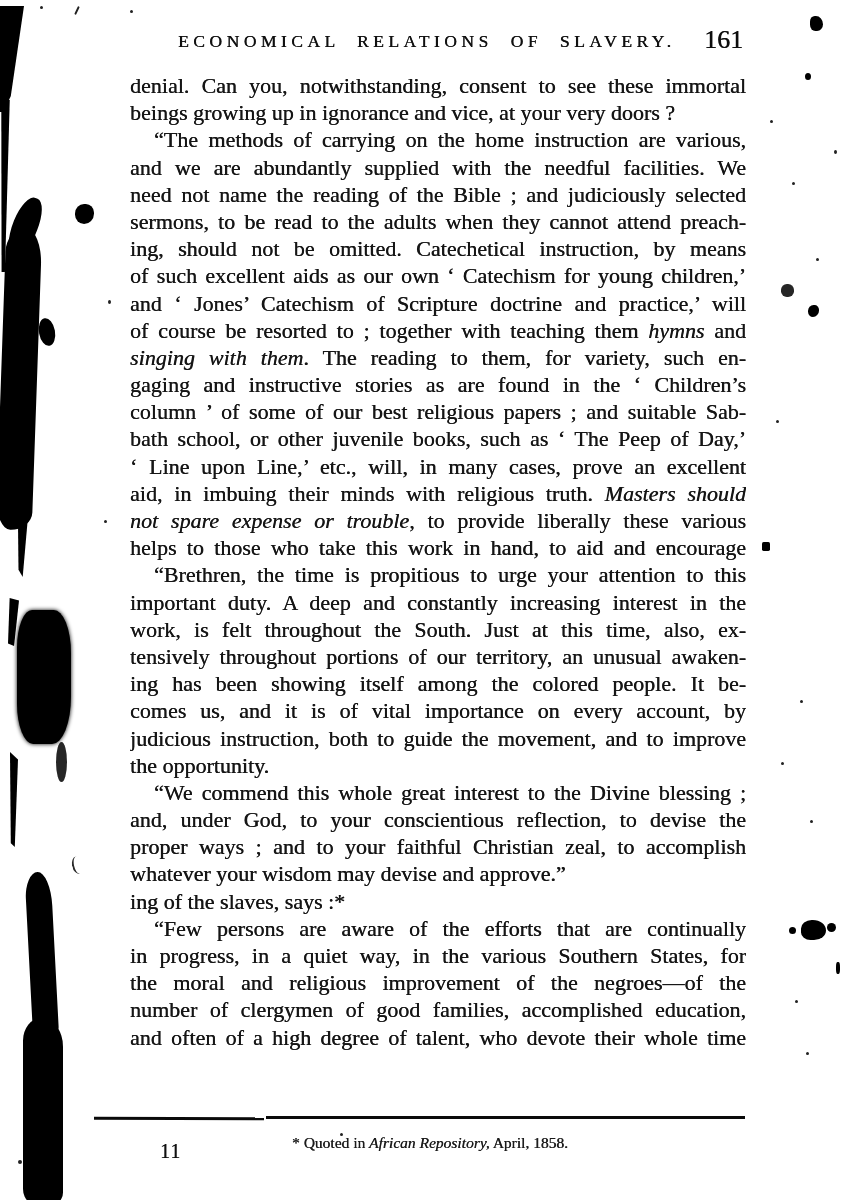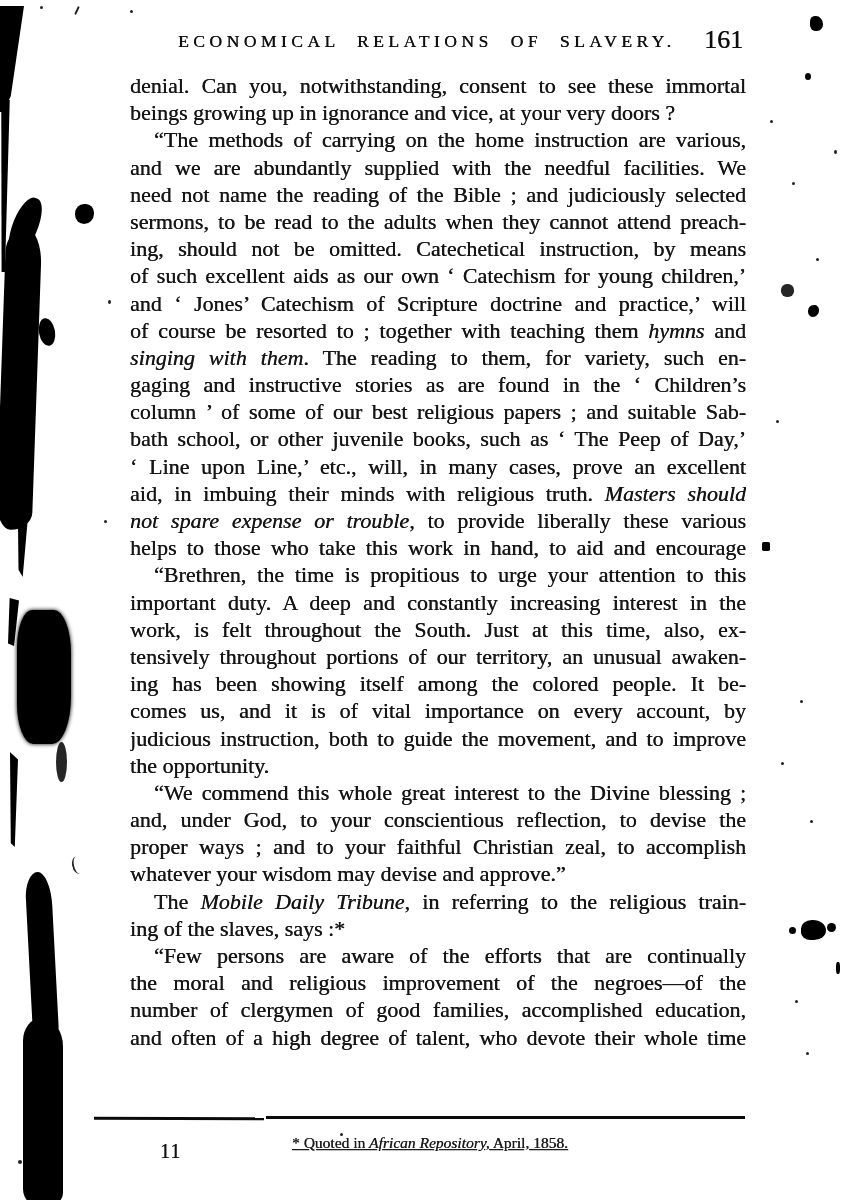--- a/index.html
+++ b/index.html
@@ -31,21 +31,20 @@
   .line{height:27.2px;overflow:hidden;}
   .line.j{text-align:justify;text-align-last:justify;}
   .line.ind{text-indent:24px;}
   .line i{font-style:italic;}
   
   .rule-seg{position:absolute;background:#0a0a0a;height:3px;}
   .footnote{
     position:absolute;left:292px;top:1134px;
     font-size:15.5px;color:#1b1b1b;text-shadow:0.3px 0.3px 0 #2a2a2a;
     white-space:nowrap;
-    text-decoration:underline;
   }
   .footnote i{font-style:italic;}
   .signature{
     position:absolute;left:160px;top:1140px;
     font-size:20px;letter-spacing:1px;color:#101010;
     text-shadow:0.35px 0.35px 0 #1a1a1a;
   }
   
   .stain{position:absolute;background:#000;}
   .speck{position:absolute;background:#222;border-radius:50%;}
@@ -82,23 +81,23 @@
       <div class="line j"><span>work, is felt throughout the South.  Just at this time, also, ex-</span></div>
       <div class="line j"><span>tensively throughout portions of our territory, an unusual awaken-</span></div>
       <div class="line j"><span>ing has been showing itself among the colored people.  It be-</span></div>
       <div class="line j"><span>comes us, and it is of vital importance on every account, by</span></div>
       <div class="line j"><span>judicious instruction, both to guide the movement, and to improve</span></div>
       <div class="line"><span>the opportunity.</span></div>
       <div class="line j ind"><span>“We commend this whole great interest to the Divine blessing ;</span></div>
       <div class="line j"><span>and, under God, to your conscientious reflection, to devise the</span></div>
       <div class="line j"><span>proper ways ; and to your faithful Christian zeal, to accomplish</span></div>
       <div class="line"><span>whatever your wisdom may devise and approve.”</span></div>
-      <div class="line j ind"><span>The </span><i>Mobile Daily Tribune</i><span>, in referring to the religious train-</span></div>
       <div class="line"><span>ing of the slaves, says :*</span></div>
       <div class="line j ind"><span>“Few persons are aware of the efforts that are continually</span></div>
+      <div class="line j"><span>in progress, in a quiet way, in the various Southern States, for</span></div>
       <div class="line j"><span>the moral and religious improvement of the negroes—of the</span></div>
       <div class="line j"><span>number of clergymen of good families, accomplished education,</span></div>
       <div class="line j"><span>and often of a high degree of talent, who devote their whole time</span></div>
     </div>
 
   <div class="rule-seg" style="left:94px;top:1117px;width:170px;transform:rotate(0.15deg);"></div>
   <div class="rule-seg" style="left:266px;top:1116px;width:479px;height:3px;"></div>
 
   <div class="footnote"><span>*</span><span> Quoted in </span><i>African Repository,</i><span> April, 1858.</span></div>
 

